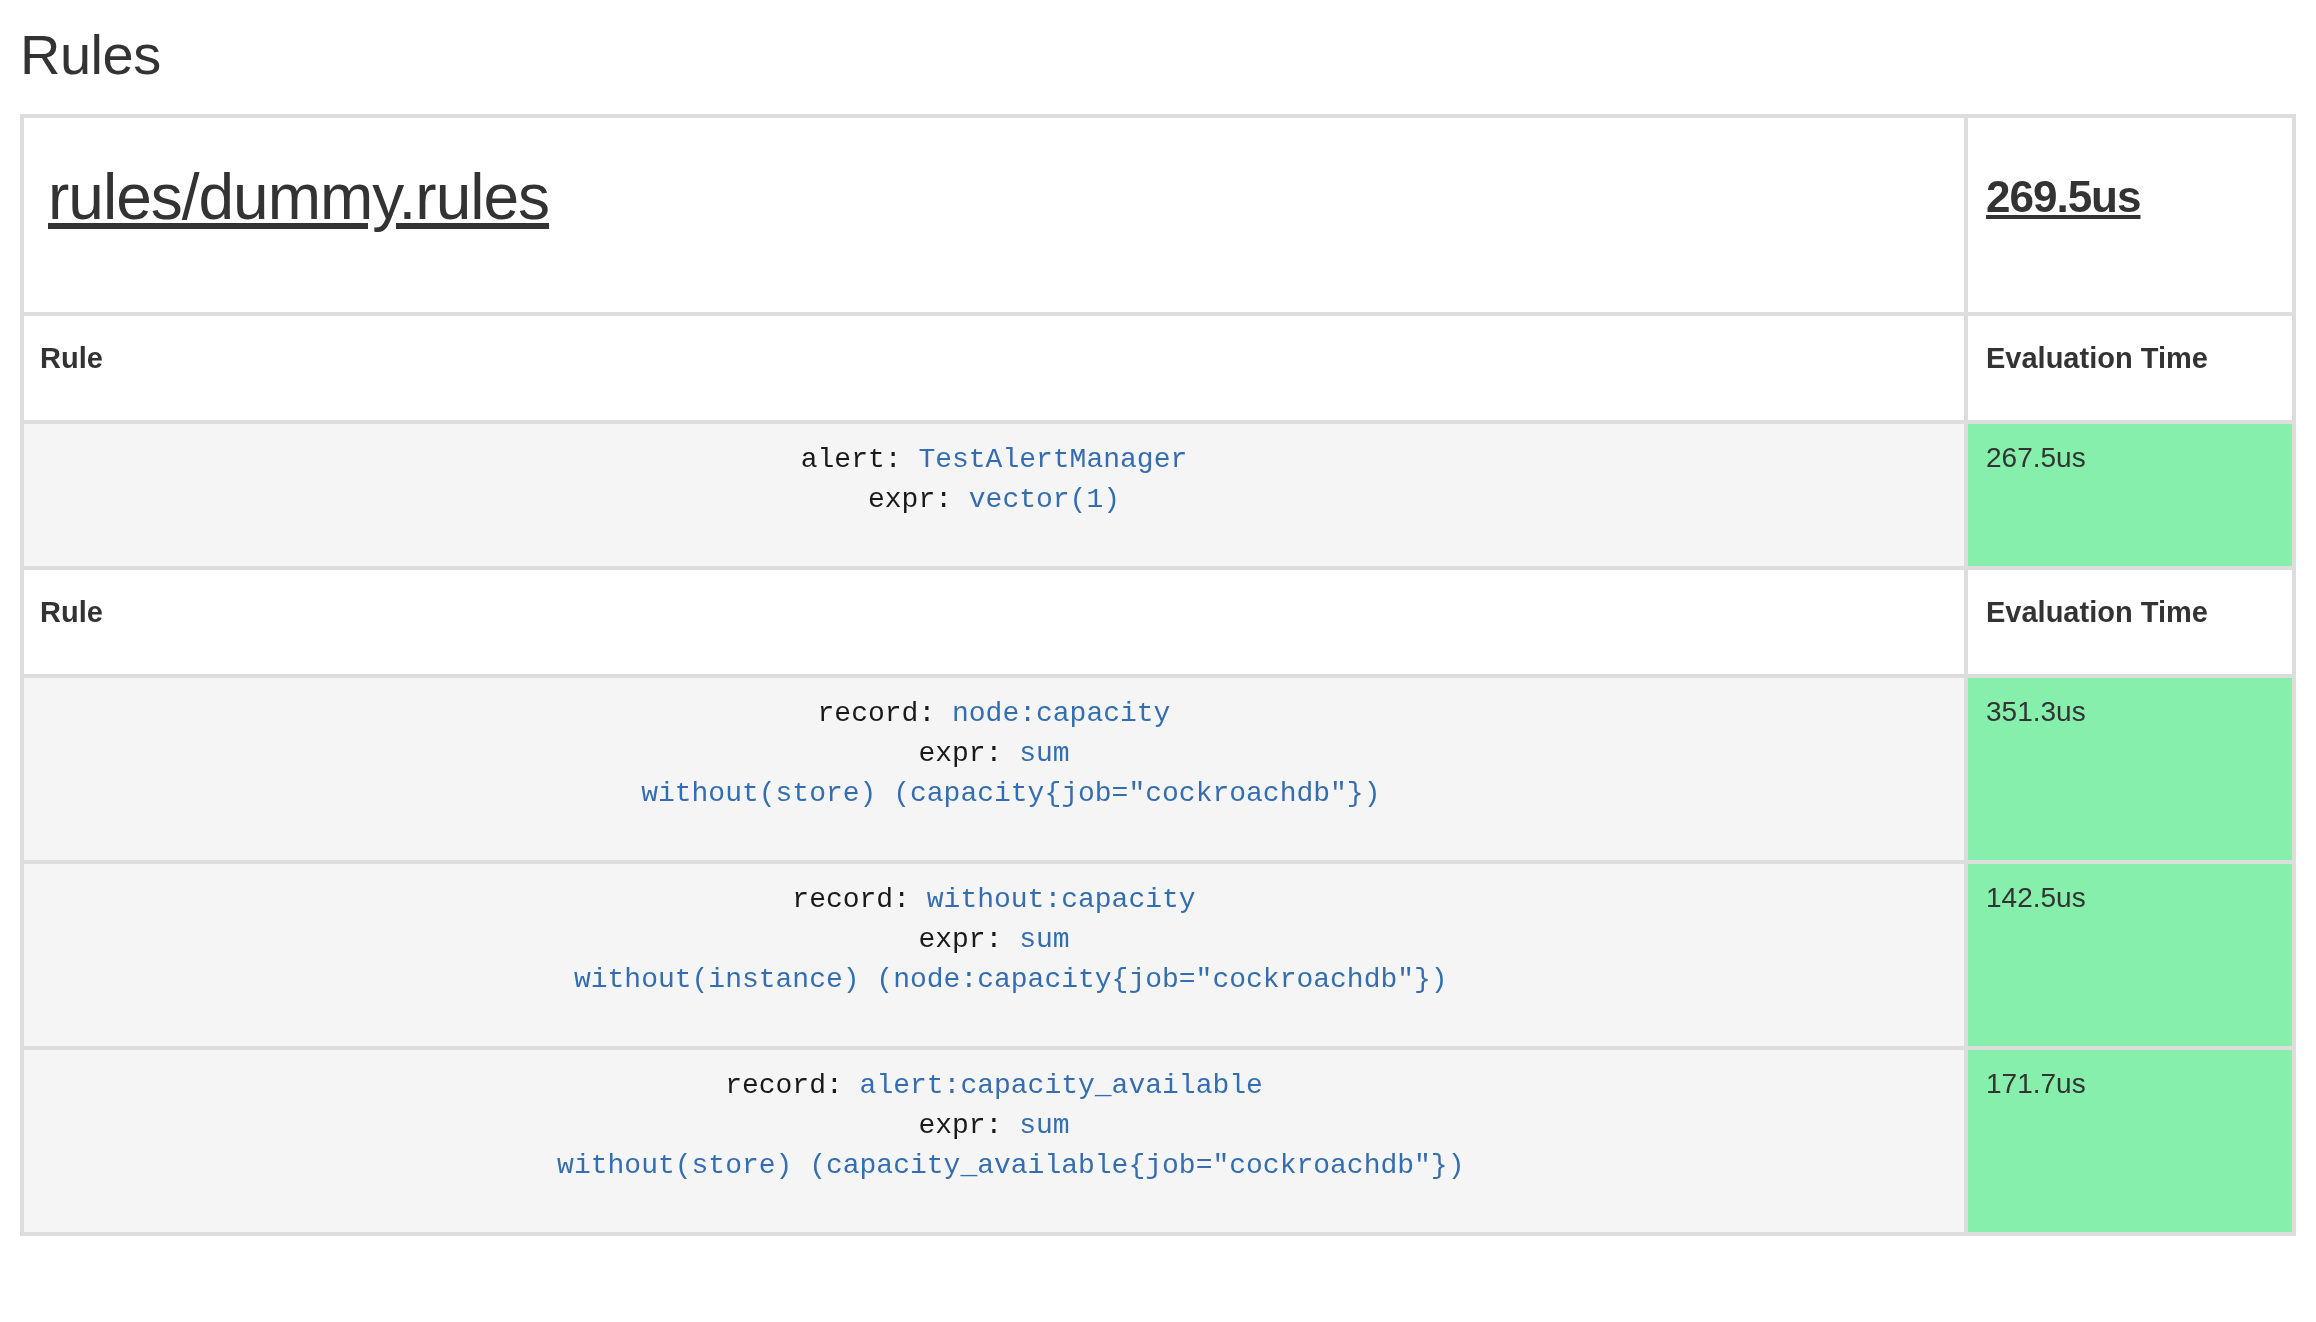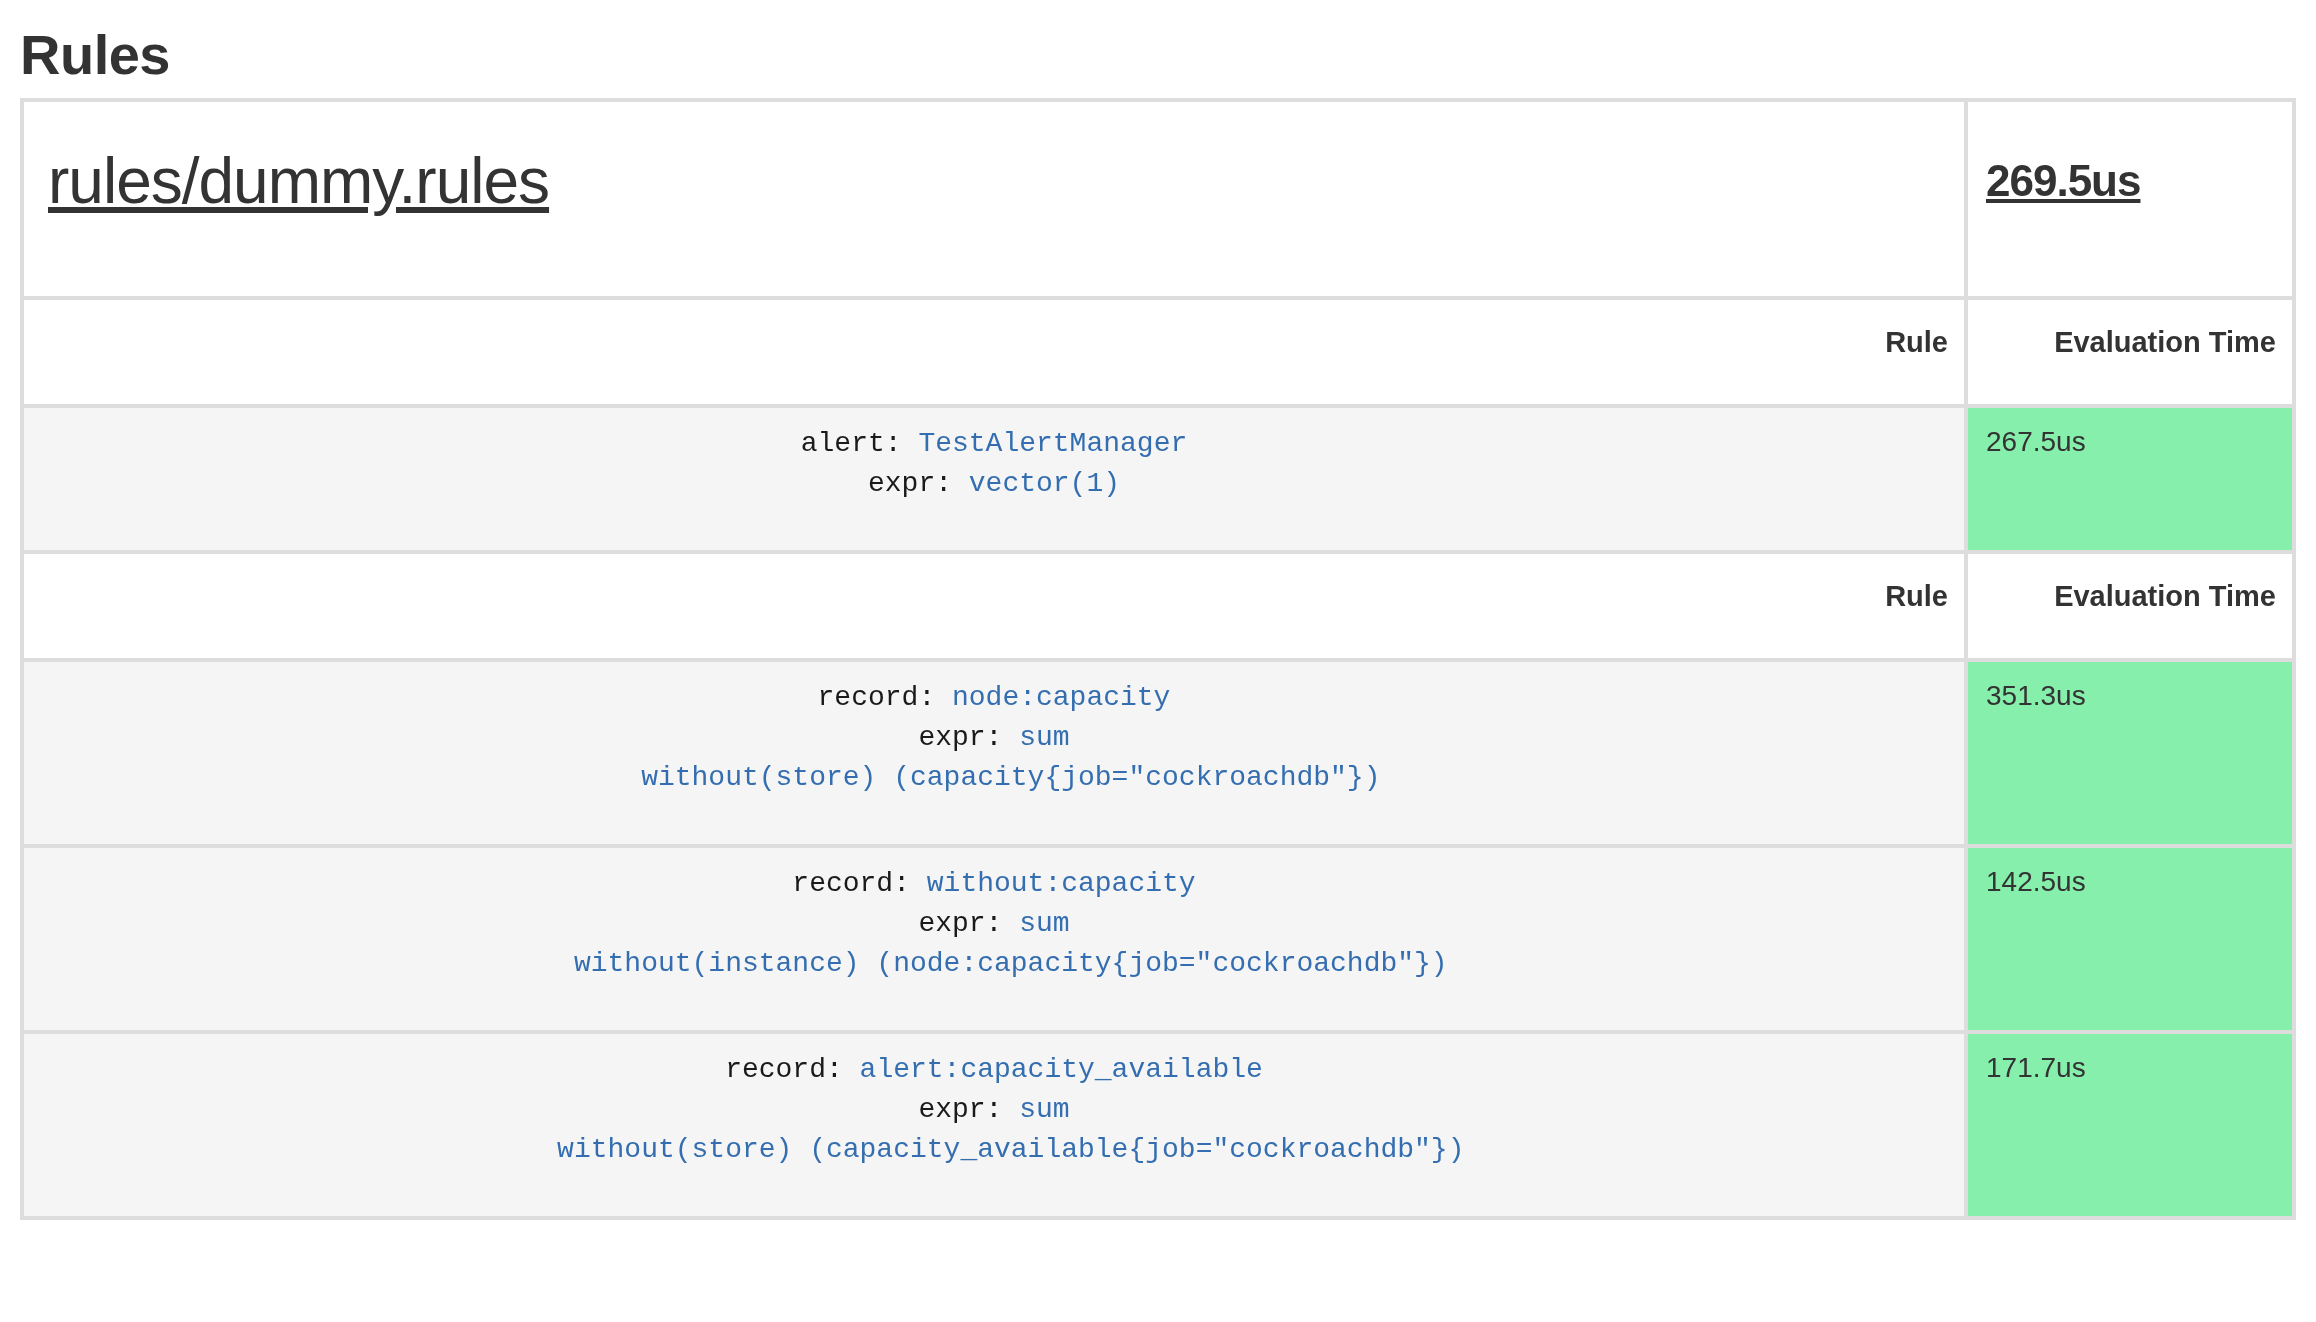--- a/index.html
+++ b/index.html
@@ -9,40 +9,40 @@
     width: 2316px;
     height: 1322px;
     overflow: hidden;
     font-family: "Liberation Sans", sans-serif;
     color: #333;
   }
   .page {
     padding: 24px 0 0 20px;
   }
   h1.page-title {
-    margin: 0 0 12px 0;
+    margin: 0 0 28px 0;
     font-size: 56px;
     line-height: 1.1;
-    font-weight: 700;
+    font-weight: 400;
     color: #333;
     letter-spacing: -0.5px;
   }
   table.rules-table {
     border-collapse: collapse;
     table-layout: fixed;
     width: 2272px;
   }
   table.rules-table td {
     border: 4px solid #ddd;
     vertical-align: top;
     overflow: hidden;
   }
   
   tr.row-group td    { height: 150px; text-decoration: underline; }
-  tr.row-colhead td  { height: 78px; text-align: right;  }
+  tr.row-colhead td  { height: 78px;  }
   tr.row-rule-sm td  { height: 110px; }
   tr.row-rule td     { height: 150px; }
 
   td.group-name-cell {
     padding: 44px 16px 0 24px;
   }
   .group-file {
     font-size: 64px;
     line-height: 70px;
     font-weight: 500;

